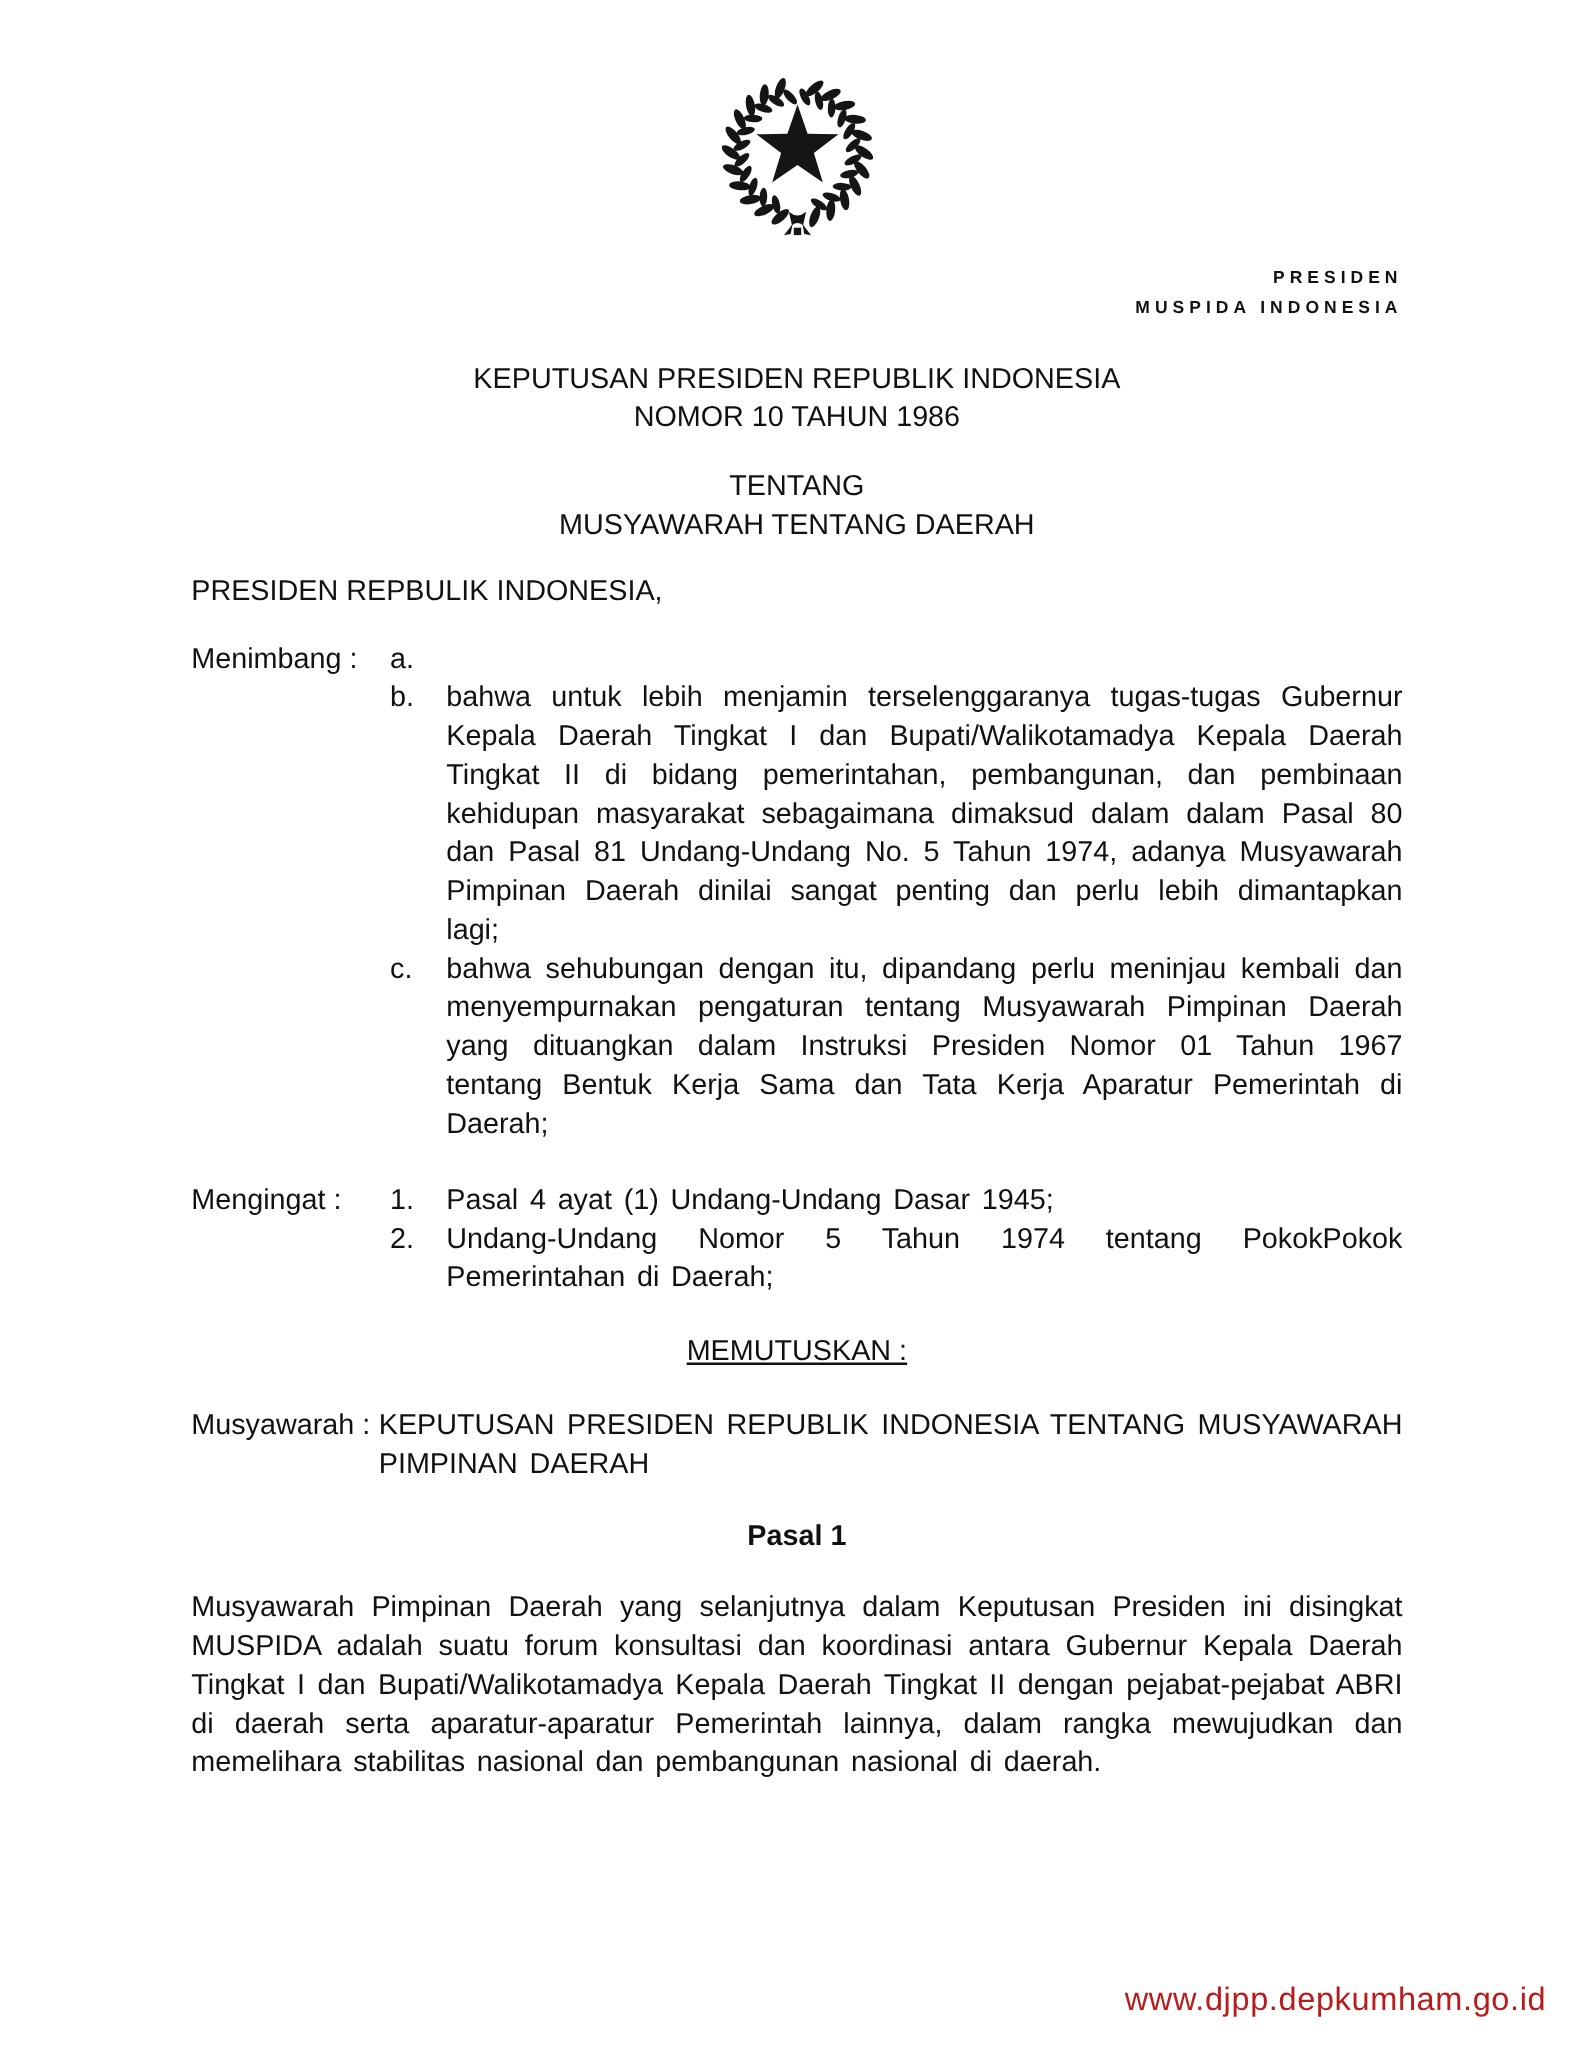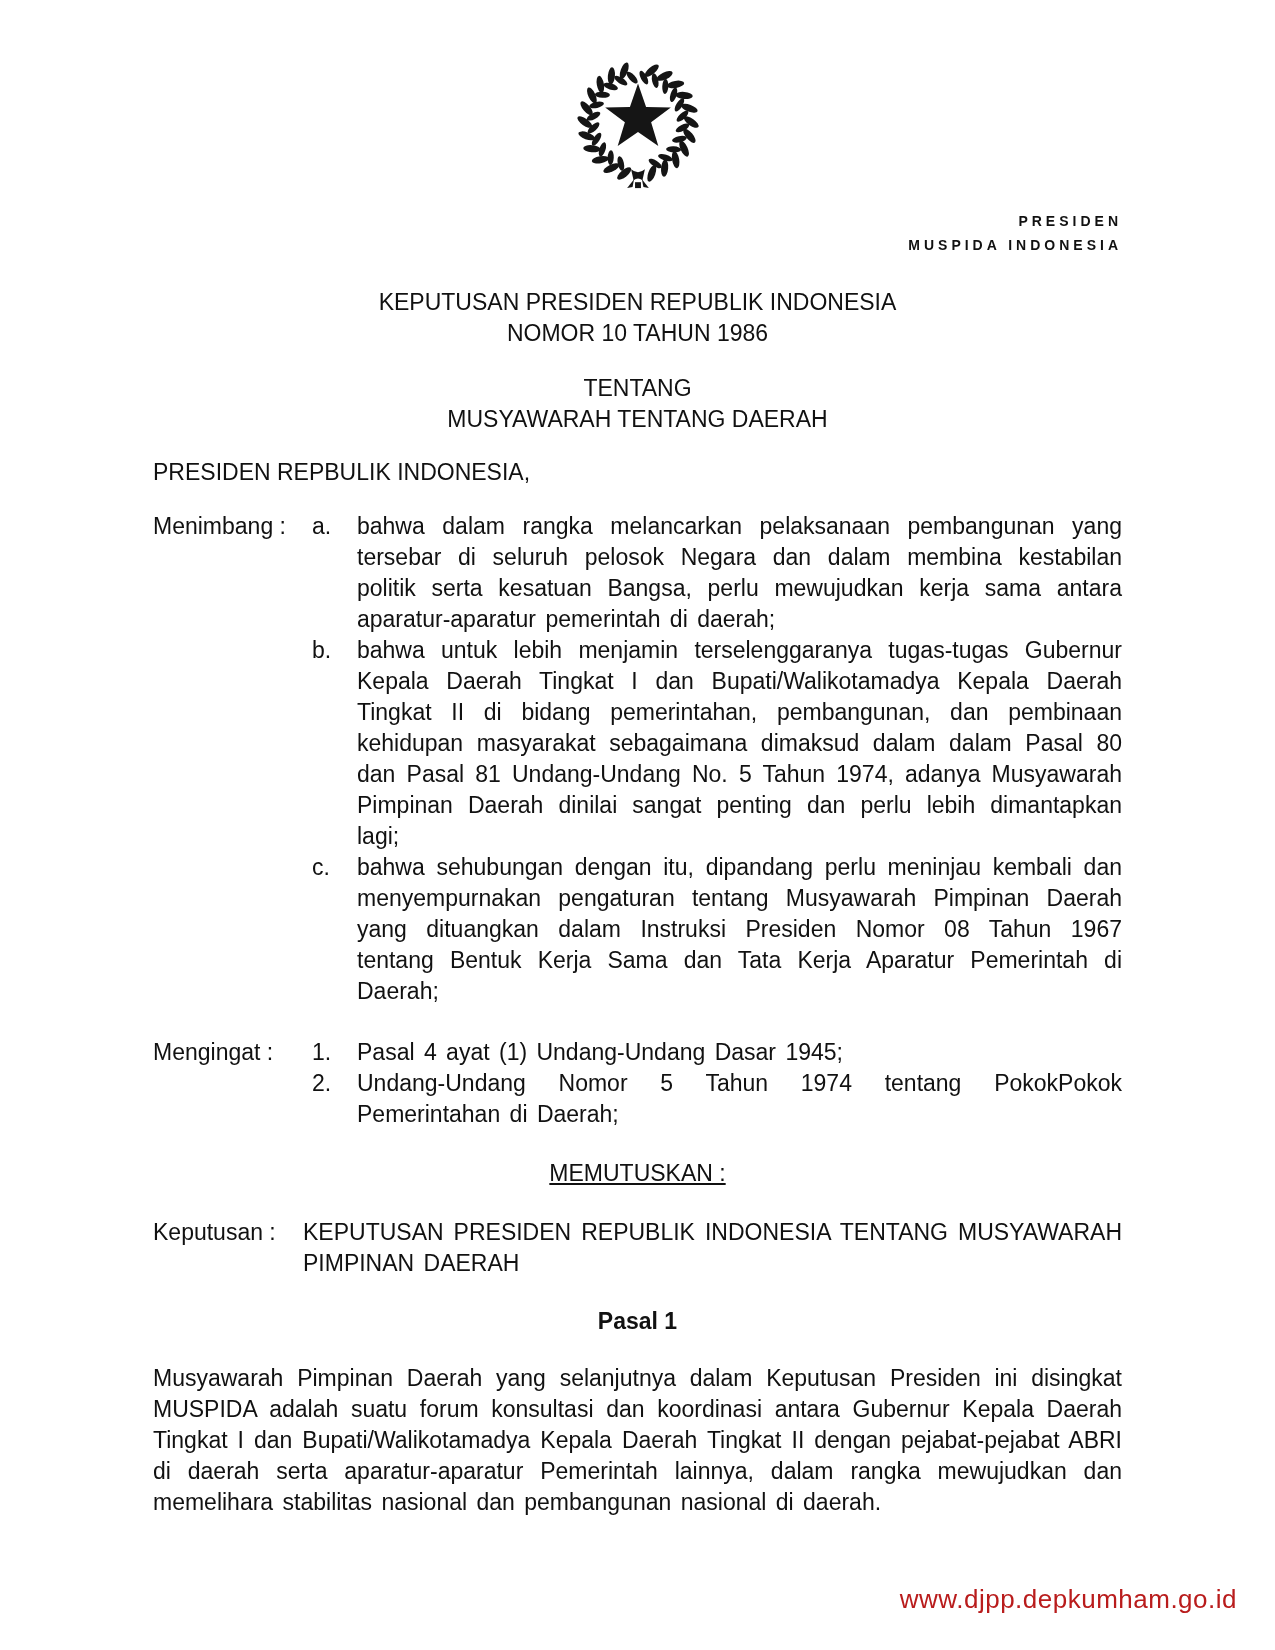--- a/index.html
+++ b/index.html
@@ -115,39 +115,38 @@
   <div class="centerblock subject">
     <div>TENTANG</div>
     <div>MUSYAWARAH TENTANG DAERAH</div>
   </div>
 
   <div class="salutation">PRESIDEN REPBULIK INDONESIA,</div>
 
   <section class="hang body-text considering">
     <div class="gl">Menimbang :</div>
     <div class="gm">a.</div>
-    <div class="gt justify">bahwa dalam rangka melancarkan pelaksanaan pembangunan yang tersebar di seluruh pelosok Negara dan dalam membina kestabilan politik serta kesatuan Bangsa, perlu mewujudkan kerja sama antara aparatur-aparatur pemerintah di daerah;</div>
     <div class="gm">b.</div>
     <div class="gt justify">bahwa untuk lebih menjamin terselenggaranya tugas-tugas Gubernur Kepala Daerah Tingkat I dan Bupati/Walikotamadya Kepala Daerah Tingkat II di bidang pemerintahan, pembangunan, dan pembinaan kehidupan masyarakat sebagaimana dimaksud dalam dalam Pasal 80 dan Pasal 81 Undang-Undang No. 5 Tahun 1974, adanya Musyawarah Pimpinan Daerah dinilai sangat penting dan perlu lebih dimantapkan lagi;</div>
     <div class="gm">c.</div>
-    <div class="gt justify">bahwa sehubungan dengan itu, dipandang perlu meninjau kembali dan menyempurnakan pengaturan tentang Musyawarah Pimpinan Daerah yang dituangkan dalam Instruksi Presiden Nomor 08 Tahun 1967 tentang Bentuk Kerja Sama dan Tata Kerja Aparatur Pemerintah di Daerah;</div>
+    <div class="gt justify">bahwa sehubungan dengan itu, dipandang perlu meninjau kembali dan menyempurnakan pengaturan tentang Musyawarah Pimpinan Daerah yang dituangkan dalam Instruksi Presiden Nomor 01 Tahun 1967 tentang Bentuk Kerja Sama dan Tata Kerja Aparatur Pemerintah di Daerah;</div>
   </section>
 
   <section class="hang body-text recalling">
     <div class="gl">Mengingat :</div>
     <div class="gm">1.</div>
     <div class="gt justify">Pasal 4 ayat (1) Undang-Undang Dasar 1945;</div>
     <div class="gm">2.</div>
     <div class="gt justify">Undang-Undang Nomor 5 Tahun 1974 tentang PokokPokok Pemerintahan di Daerah;</div>
   </section>
 
   <div class="centerblock memutuskan">MEMUTUSKAN :</div>
 
   <section class="enacting body-text">
-    <div>Keputusan :</div>
+    <div>Musyawarah :</div>
     <div class="justify">KEPUTUSAN PRESIDEN REPUBLIK INDONESIA TENTANG MUSYAWARAH PIMPINAN DAERAH</div>
   </section>
 
   <div class="centerblock pasal">Pasal 1</div>
 
   <p class="body-text justify article-body">Musyawarah Pimpinan Daerah yang selanjutnya dalam Keputusan Presiden ini disingkat MUSPIDA adalah suatu forum konsultasi dan koordinasi antara Gubernur Kepala Daerah Tingkat I dan Bupati/Walikotamadya Kepala Daerah Tingkat II dengan pejabat-pejabat ABRI di daerah serta aparatur-aparatur Pemerintah lainnya, dalam rangka mewujudkan dan memelihara stabilitas nasional dan pembangunan nasional di daerah.</p>
 
 </div>
 
 <div class="watermark">www.djpp.depkumham.go.id</div>

